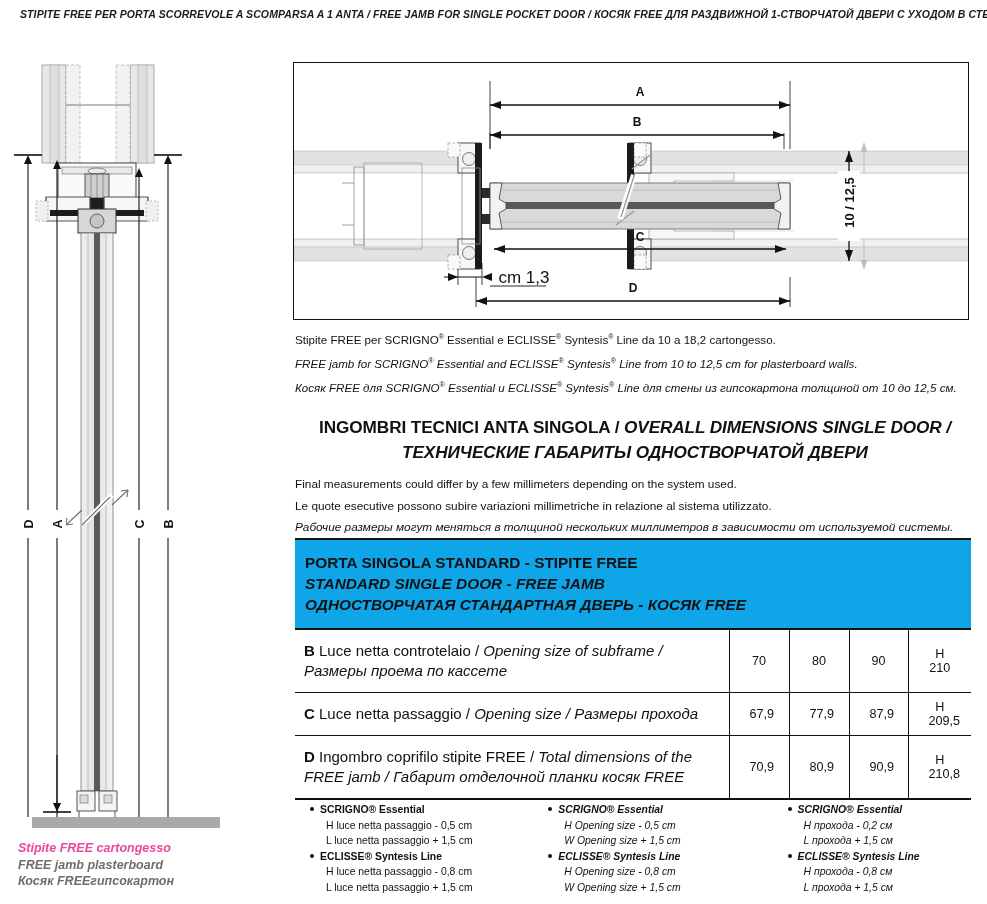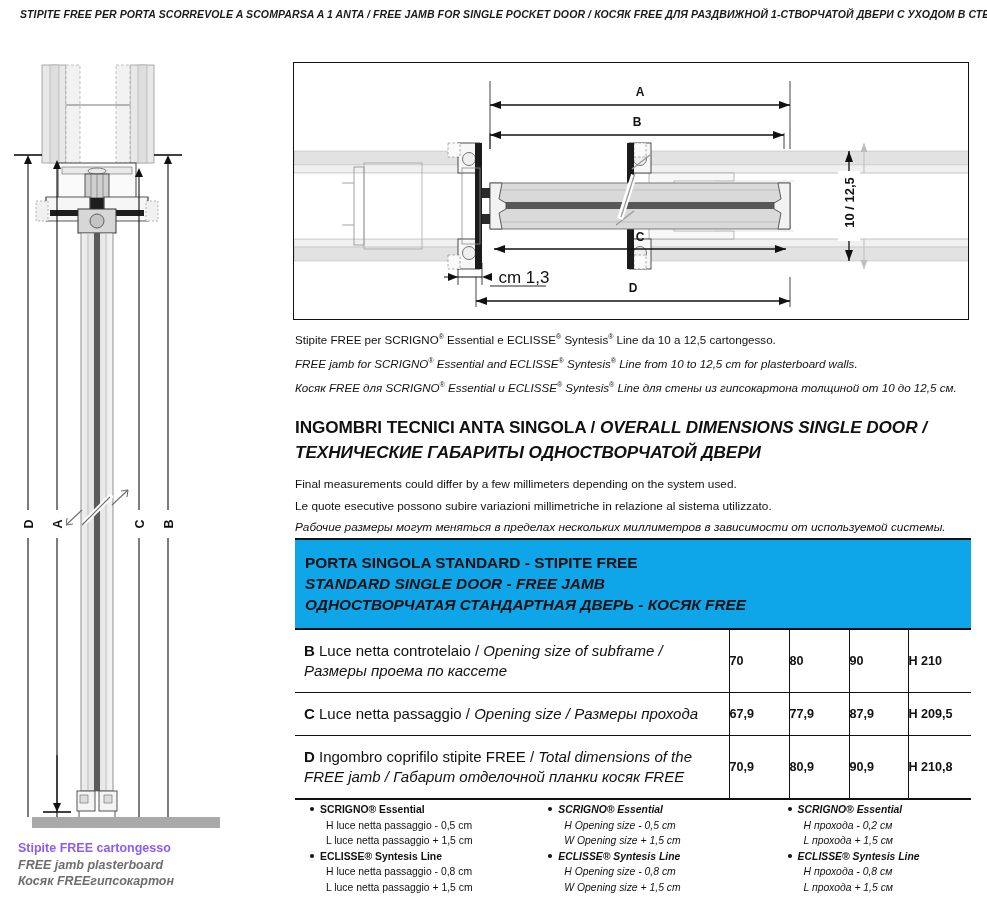--- a/index.html
+++ b/index.html
@@ -33,21 +33,21 @@
     left: 0; top: 55px;
     width: 285px; height: 780px;
   }
   #left-caption {
     position: absolute;
     left: 18px; top: 840px;
     width: 262px;
     font-size: 12.5px;
     line-height: 16.5px;
   }
-  #left-caption .l1 { font-weight: 700; color: #8b5cf6; }
+  #left-caption .l1 { font-weight: 700; color: #ec4899; font-style: italic; }
   #left-caption .l1 b { font-weight: 800; }
   #left-caption .l2, #left-caption .l3 {
     font-style: italic; font-weight: 700; color: #6e6e6e;
   }
 
   
   #right-col {
     position: absolute;
     left: 293px; top: 0;
     width: 694px; height: 904px;
@@ -76,20 +76,21 @@
 
   
   #section-head {
     position: absolute;
     left: 2px; top: 415px;
     width: 680px;
     font-size: 17.2px;
     font-weight: 700;
     line-height: 25px;
     letter-spacing: -0.1px;
+    text-align: center;
   }
   #section-head .it { font-style: italic; }
 
   
   #section-note {
     position: absolute;
     left: 2px; top: 474px;
     width: 680px;
     font-size: 11.8px;
     line-height: 21.5px;
@@ -122,25 +123,25 @@
     font-size: 15px;
     line-height: 20px;
     vertical-align: middle;
   }
   #spec-table td.desc .it { font-style: italic; }
   #spec-table td.desc b.key { font-weight: 700; }
 
   #spec-table td.val {
     border-bottom: 1.3px solid #111;
     border-left: 1.3px solid #111;
-    text-align: left;
+    text-align: center;
     font-size: 12.6px;
-    font-weight: 700;
+    font-weight: 400;
     vertical-align: middle;
-    padding: 6px 0;
+    padding: 6px 20px;
   }
   #spec-table tr.last td { border-bottom: 2.4px solid #111; }
 
   
   #footnotes {
     position: absolute;
     left: 8px; top: 802px;
     width: 694px;
     display: flex;
   }
@@ -400,33 +401,33 @@
 
     <div class="dimlabel" style="left:196px; top:22px; width:300px; text-align:center;">A</div>
     <div class="dimlabel" style="left:196px; top:52px; width:294px; text-align:center;">B</div>
     <div class="dimlabel" style="left:200px; top:167px; width:292px; text-align:center;">C</div>
     <div class="dimlabel" style="left:182px; top:218px; width:314px; text-align:center;">D</div>
     <div class="dimlabel" style="left:200px; top:205px; width:60px; text-align:center; font-weight:400; font-size:17px;">cm 1,3</div>
     <div class="vlabel" style="left:523px; top:132px; width:64px; text-align:center; font-size:13px;">10 / 12,5</div>
   </div>
 
   <div id="plan-caption">
-    <div><span>Stipite FREE per SCRIGNO</span><sup class="reg">®</sup><span> Essential e ECLISSE</span><sup class="reg">®</sup><span> Syntesis</span><sup class="reg">®</sup><span> Line da 10 a 12,5 cartongesso.</span></div>
+    <div><span>Stipite FREE per SCRIGNO</span><sup class="reg">®</sup><span> Essential e ECLISSE</span><sup class="reg">®</sup><span> Syntesis</span><sup class="reg">®</sup><span> Line da 10 a 18,2 cartongesso.</span></div>
     <div class="it"><span>FREE jamb for SCRIGNO</span><sup class="reg">®</sup><span> Essential and ECLISSE</span><sup class="reg">®</sup><span> Syntesis</span><sup class="reg">®</sup><span> Line from 10 to 12,5 cm for plasterboard walls.</span></div>
     <div class="it"><span>Косяк FREE для SCRIGNO</span><sup class="reg">®</sup><span> Essential и ECLISSE</span><sup class="reg">®</sup><span> Syntesis</span><sup class="reg">®</sup><span> Line для стены из гипсокартона толщиной от 10 до 12,5 см.</span></div>
   </div>
 
   <div id="section-head">
     <span>INGOMBRI TECNICI ANTA SINGOLA</span><span> / </span><span class="it">OVERALL DIMENSIONS SINGLE DOOR</span><span class="it"> / </span><span class="it">ТЕХНИЧЕСКИЕ ГАБАРИТЫ ОДНОСТВОРЧАТОЙ ДВЕРИ</span>
   </div>
 
   <div id="section-note">
     <div>Final measurements could differ by a few millimeters depending on the system used.</div>
     <div>Le quote esecutive possono subire variazioni millimetriche in relazione al sistema utilizzato.</div>
-    <div class="it">Рабочие размеры могут меняться в пределах нескольких миллиметров в зависимости от используемой системы.</div>
+    <div class="it">Рабочие размеры могут меняться в толщиной нескольких миллиметров в зависимости от используемой системы.</div>
   </div>
 
   <div id="spec-table">
     <table>
       <colgroup>
         <col style="width:434px">
         <col style="width:60px">
         <col style="width:60px">
         <col style="width:59px">
         <col style="width:63px">

